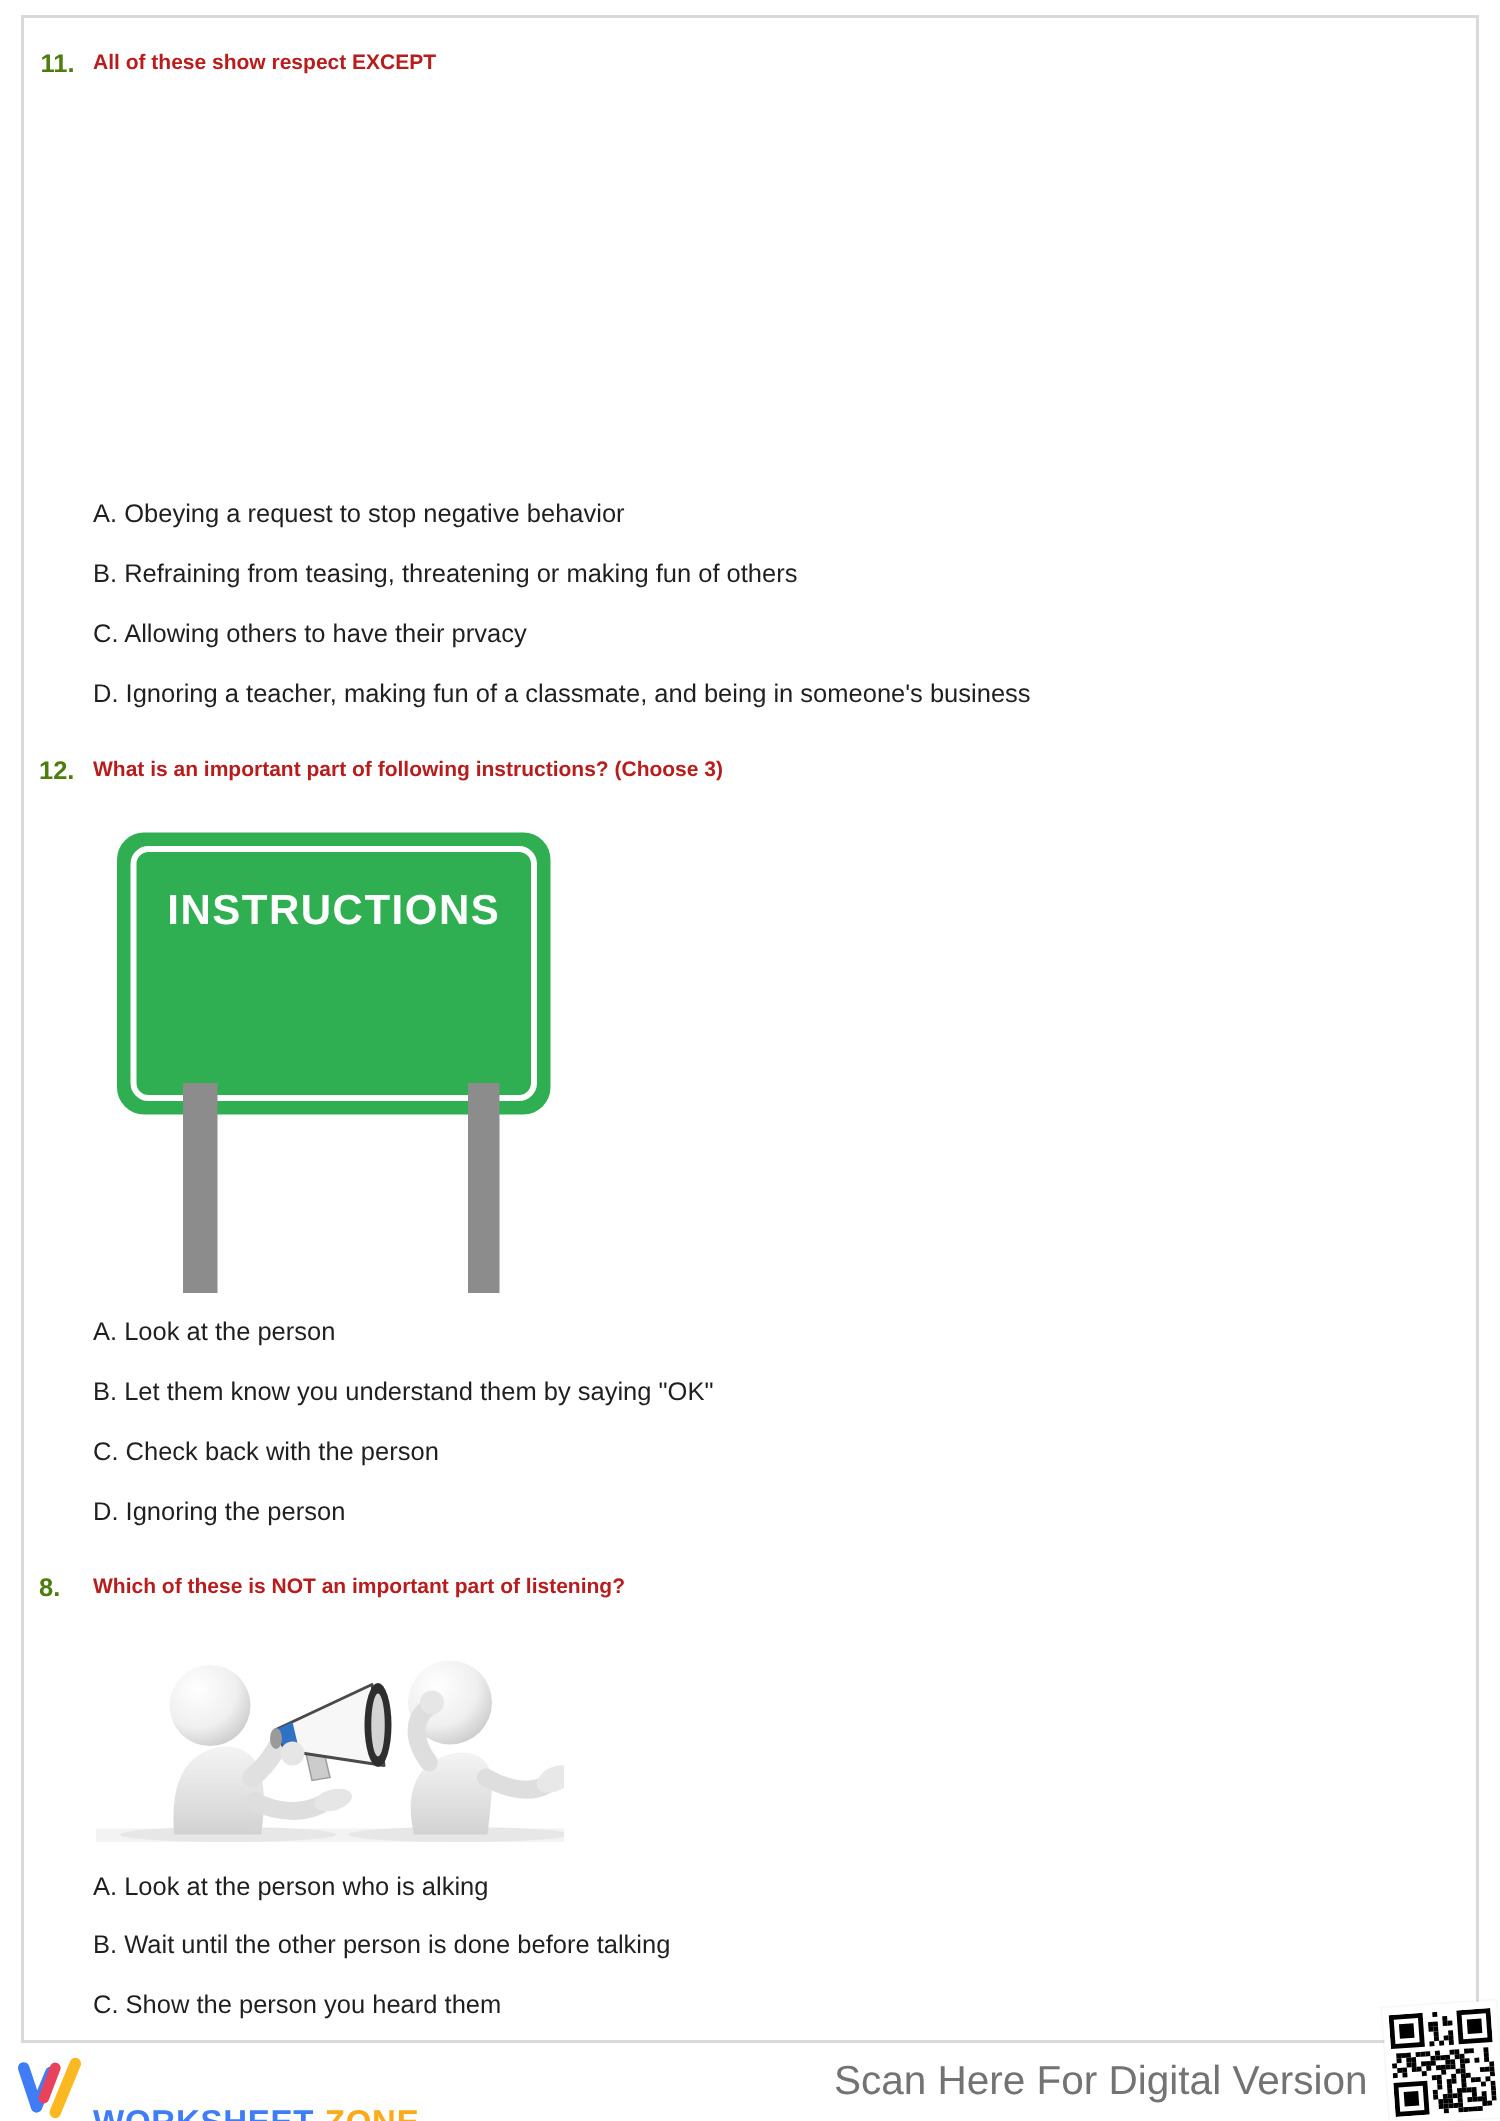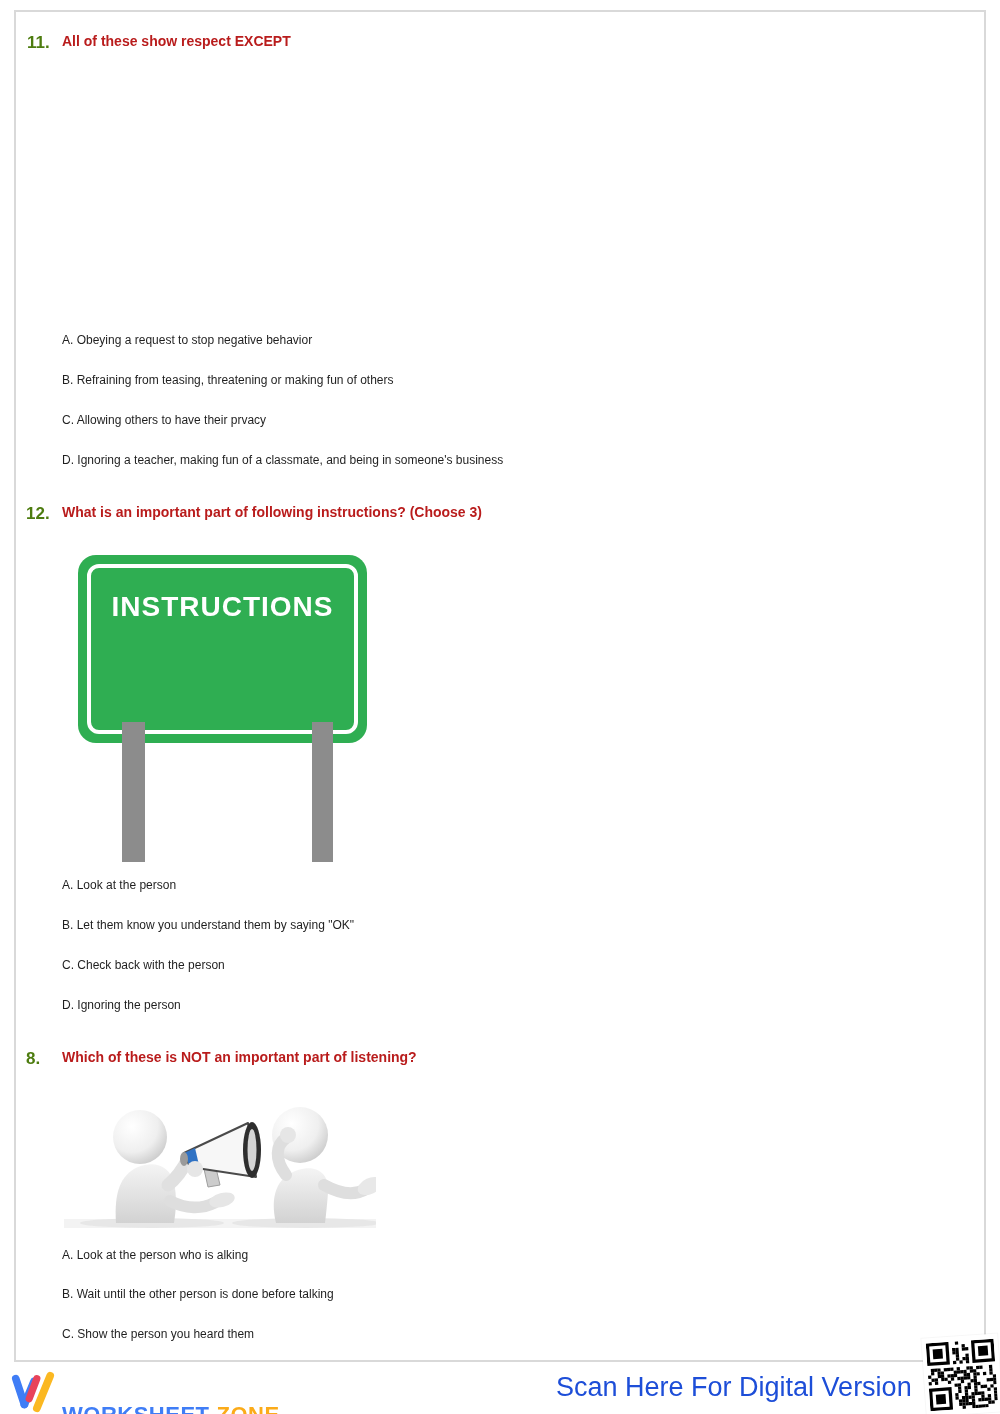--- a/index.html
+++ b/index.html
@@ -15,21 +15,21 @@
     position:absolute;left:14px;top:10px;width:972px;height:1352px;
     border:2px solid #d9d9d9;box-sizing:border-box;background:#ffffff;
   }
   .qnum{
     position:absolute;font-size:17px;font-weight:bold;color:#4d7c0f;white-space:nowrap;
   }
   .qtext{
     position:absolute;font-size:14px;color:#b91c1c;white-space:nowrap;font-weight:bold;
   }
   .opt{
-    position:absolute;left:62px;font-size:12px;color:#1f1f1f;white-space:nowrap;
+    position:absolute;left:62px;font-size:17px;color:#1f1f1f;white-space:nowrap;
   }
   
   .sign{
     position:absolute;left:78px;top:555px;width:289px;height:188px;
     background:var(--sign-green,#2fae52);border-radius:18px;
   }
   .sign-border{
     position:absolute;left:9px;top:9px;right:9px;bottom:9px;
     border:4px solid #ffffff;border-radius:12px;
   }
@@ -50,21 +50,21 @@
   .figures{position:absolute;left:64px;top:1093px;width:312px;height:142px;}
   
   .logo-icon{position:absolute;left:8px;top:1370px;width:50px;height:44px;}
   .brand{
     position:absolute;left:62px;top:1380px;font-size:22px;font-weight:bold;
     letter-spacing:0.5px;white-space:nowrap;margin-top:22px;
   }
   .brand-first{color:var(--brand-blue,#3f7df6);}
   .brand-second{color:var(--brand-orange,#fbab19);margin-left:7px;}
   .scan-text{
-    position:absolute;left:556px;top:1372px;font-size:27px;color:#1d4ed8;white-space:nowrap;
+    position:absolute;left:556px;top:1372px;font-size:27px;color:#737373;white-space:nowrap;
   }
   .qr{
     position:absolute;left:924px;top:1336px;width:76px;height:78px;
     background:#ffffff;transform:rotate(-4deg);z-index:5;
     display:flex;align-items:center;justify-content:center;
     box-shadow:0 0 0 1px rgba(0,0,0,0.03);
   }
 </style>
 </head>
 <body style="--sign-green: #2fae52; --post-gray: #8c8c8c; --brand-blue: #3f7df6; --brand-orange: #fbab19;">

